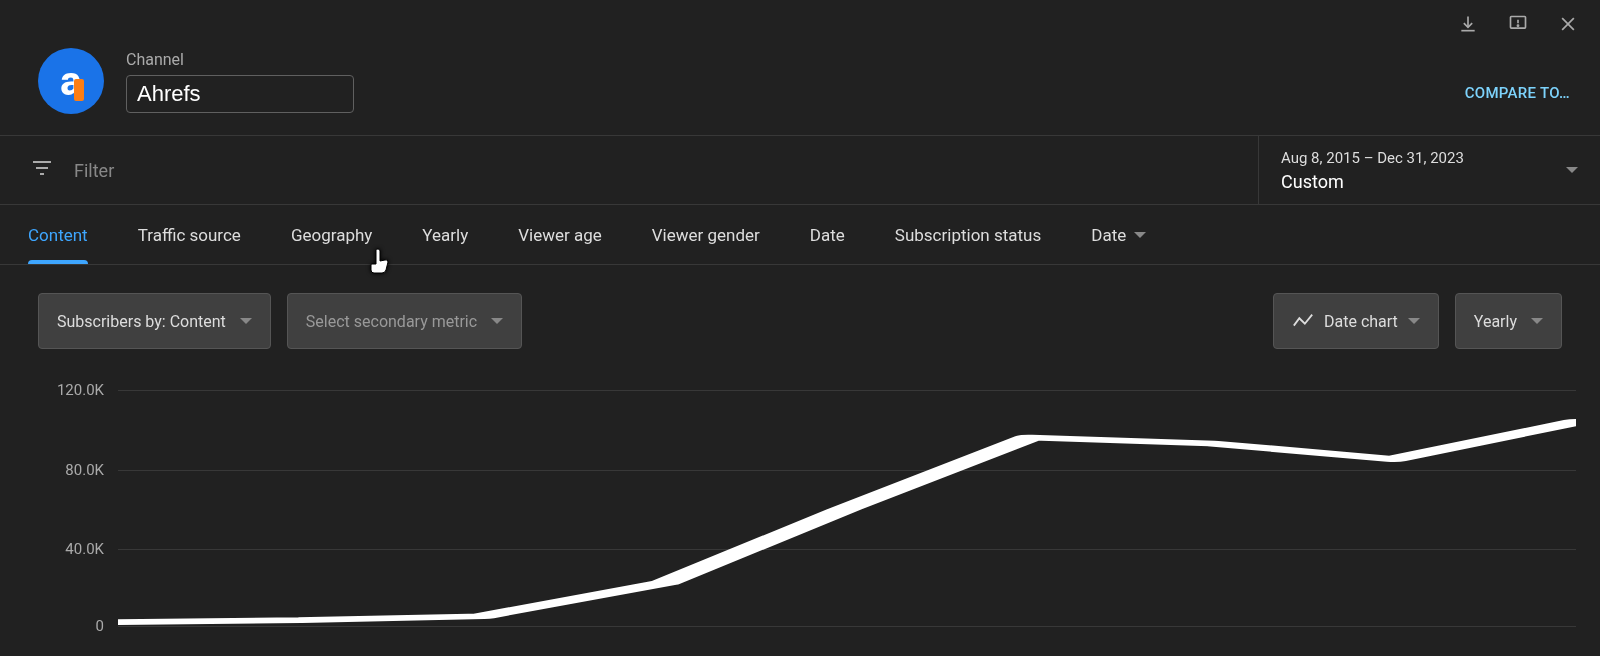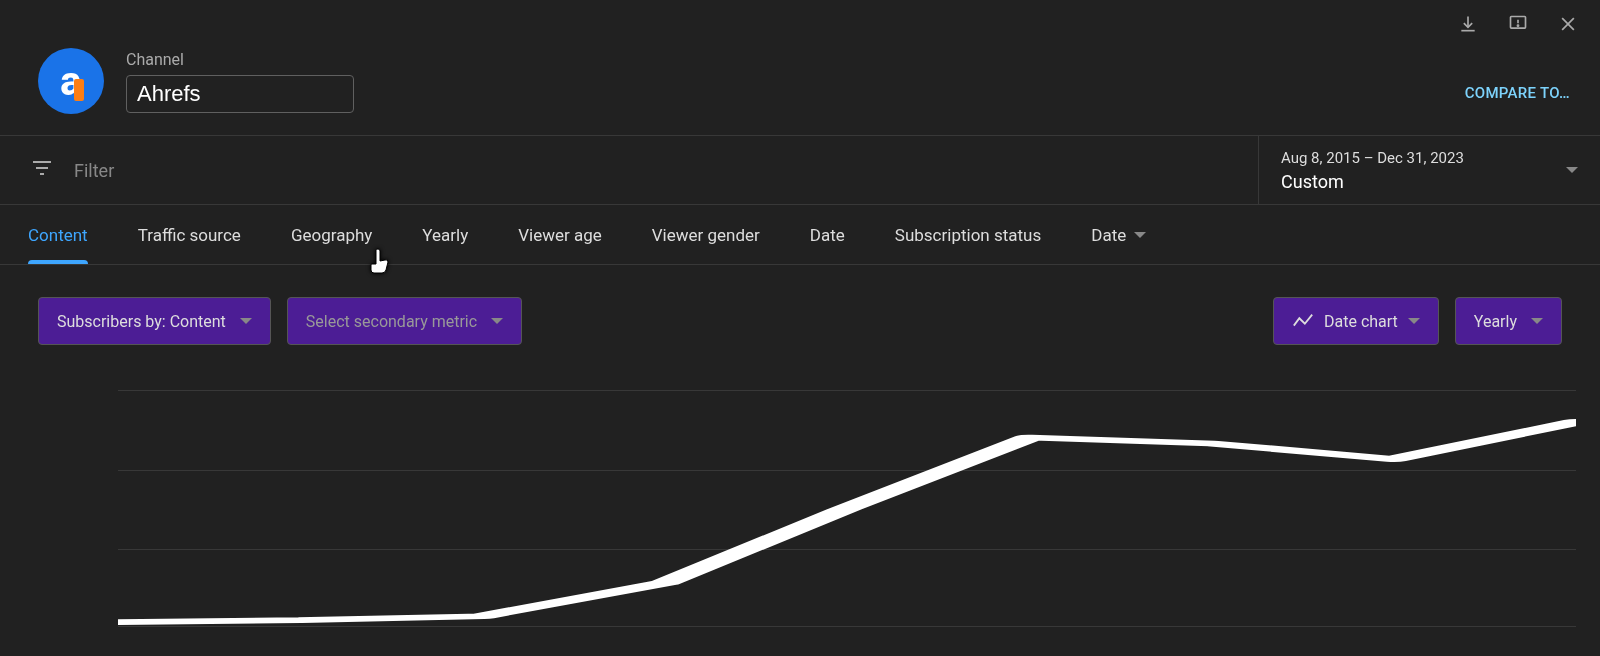--- a/index.html
+++ b/index.html
@@ -165,31 +165,31 @@
   .controls-row {
     position:absolute;
     top: 296px;
     left:0; right:0;
     height: 50px;
     display:flex;
     align-items:center;
     padding: 0 38px;
   }
   .dropdown-btn {
-    height: 48px;
+    height: 56px;
     border: 1px solid #555;
     border-radius: 4px;
     display:flex;
     align-items:center;
     padding: 0 18px;
     gap: 14px;
     color:#ddd;
     font-size: 16px;
     cursor:pointer;
-    background:#4c1d95;
+    background:#404040;
   }
   .dropdown-btn.secondary { color:#999; }
   .left-controls { display:flex; gap:16px; }
   .right-controls { margin-left:auto; display:flex; gap:16px; }
   .chart-type-btn { gap:10px; }
   .chart-type-btn svg { stroke:#ddd; }
 
   
   .chart-area {
     position:absolute;
@@ -346,20 +346,26 @@
       <div class="caret-down"></div>
     </div>
     <div class="dropdown-btn">
       <span>Yearly</span>
       <div class="caret-down"></div>
     </div>
   </div>
 </div>
 
 <div class="chart-area">
+  <div class="y-axis">
+    <div class="y-tick" style="top:8%">120.0K</div>
+    <div class="y-tick" style="top:39%">80.0K</div>
+    <div class="y-tick" style="top:70%">40.0K</div>
+    <div class="y-tick" style="top:100%">0</div>
+  </div>
   <div class="plot">
     <div class="gridline" style="top:8%"></div>
     <div class="gridline" style="top:39%"></div>
     <div class="gridline" style="top:70%"></div>
     <div class="gridline" style="top:100%"></div>
     <svg class="line-series" viewBox="0 0 100 100" preserveAspectRatio="none">
       <path id="series-path" d="M0.00 98.47 L12.50 97.70 L25.00 96.17 L37.50 83.13 L50.00 54.00 L62.50 26.40 L75.00 28.70 L87.50 34.83 L100.00 20.27"></path>
     </svg>
   </div>
 </div>

